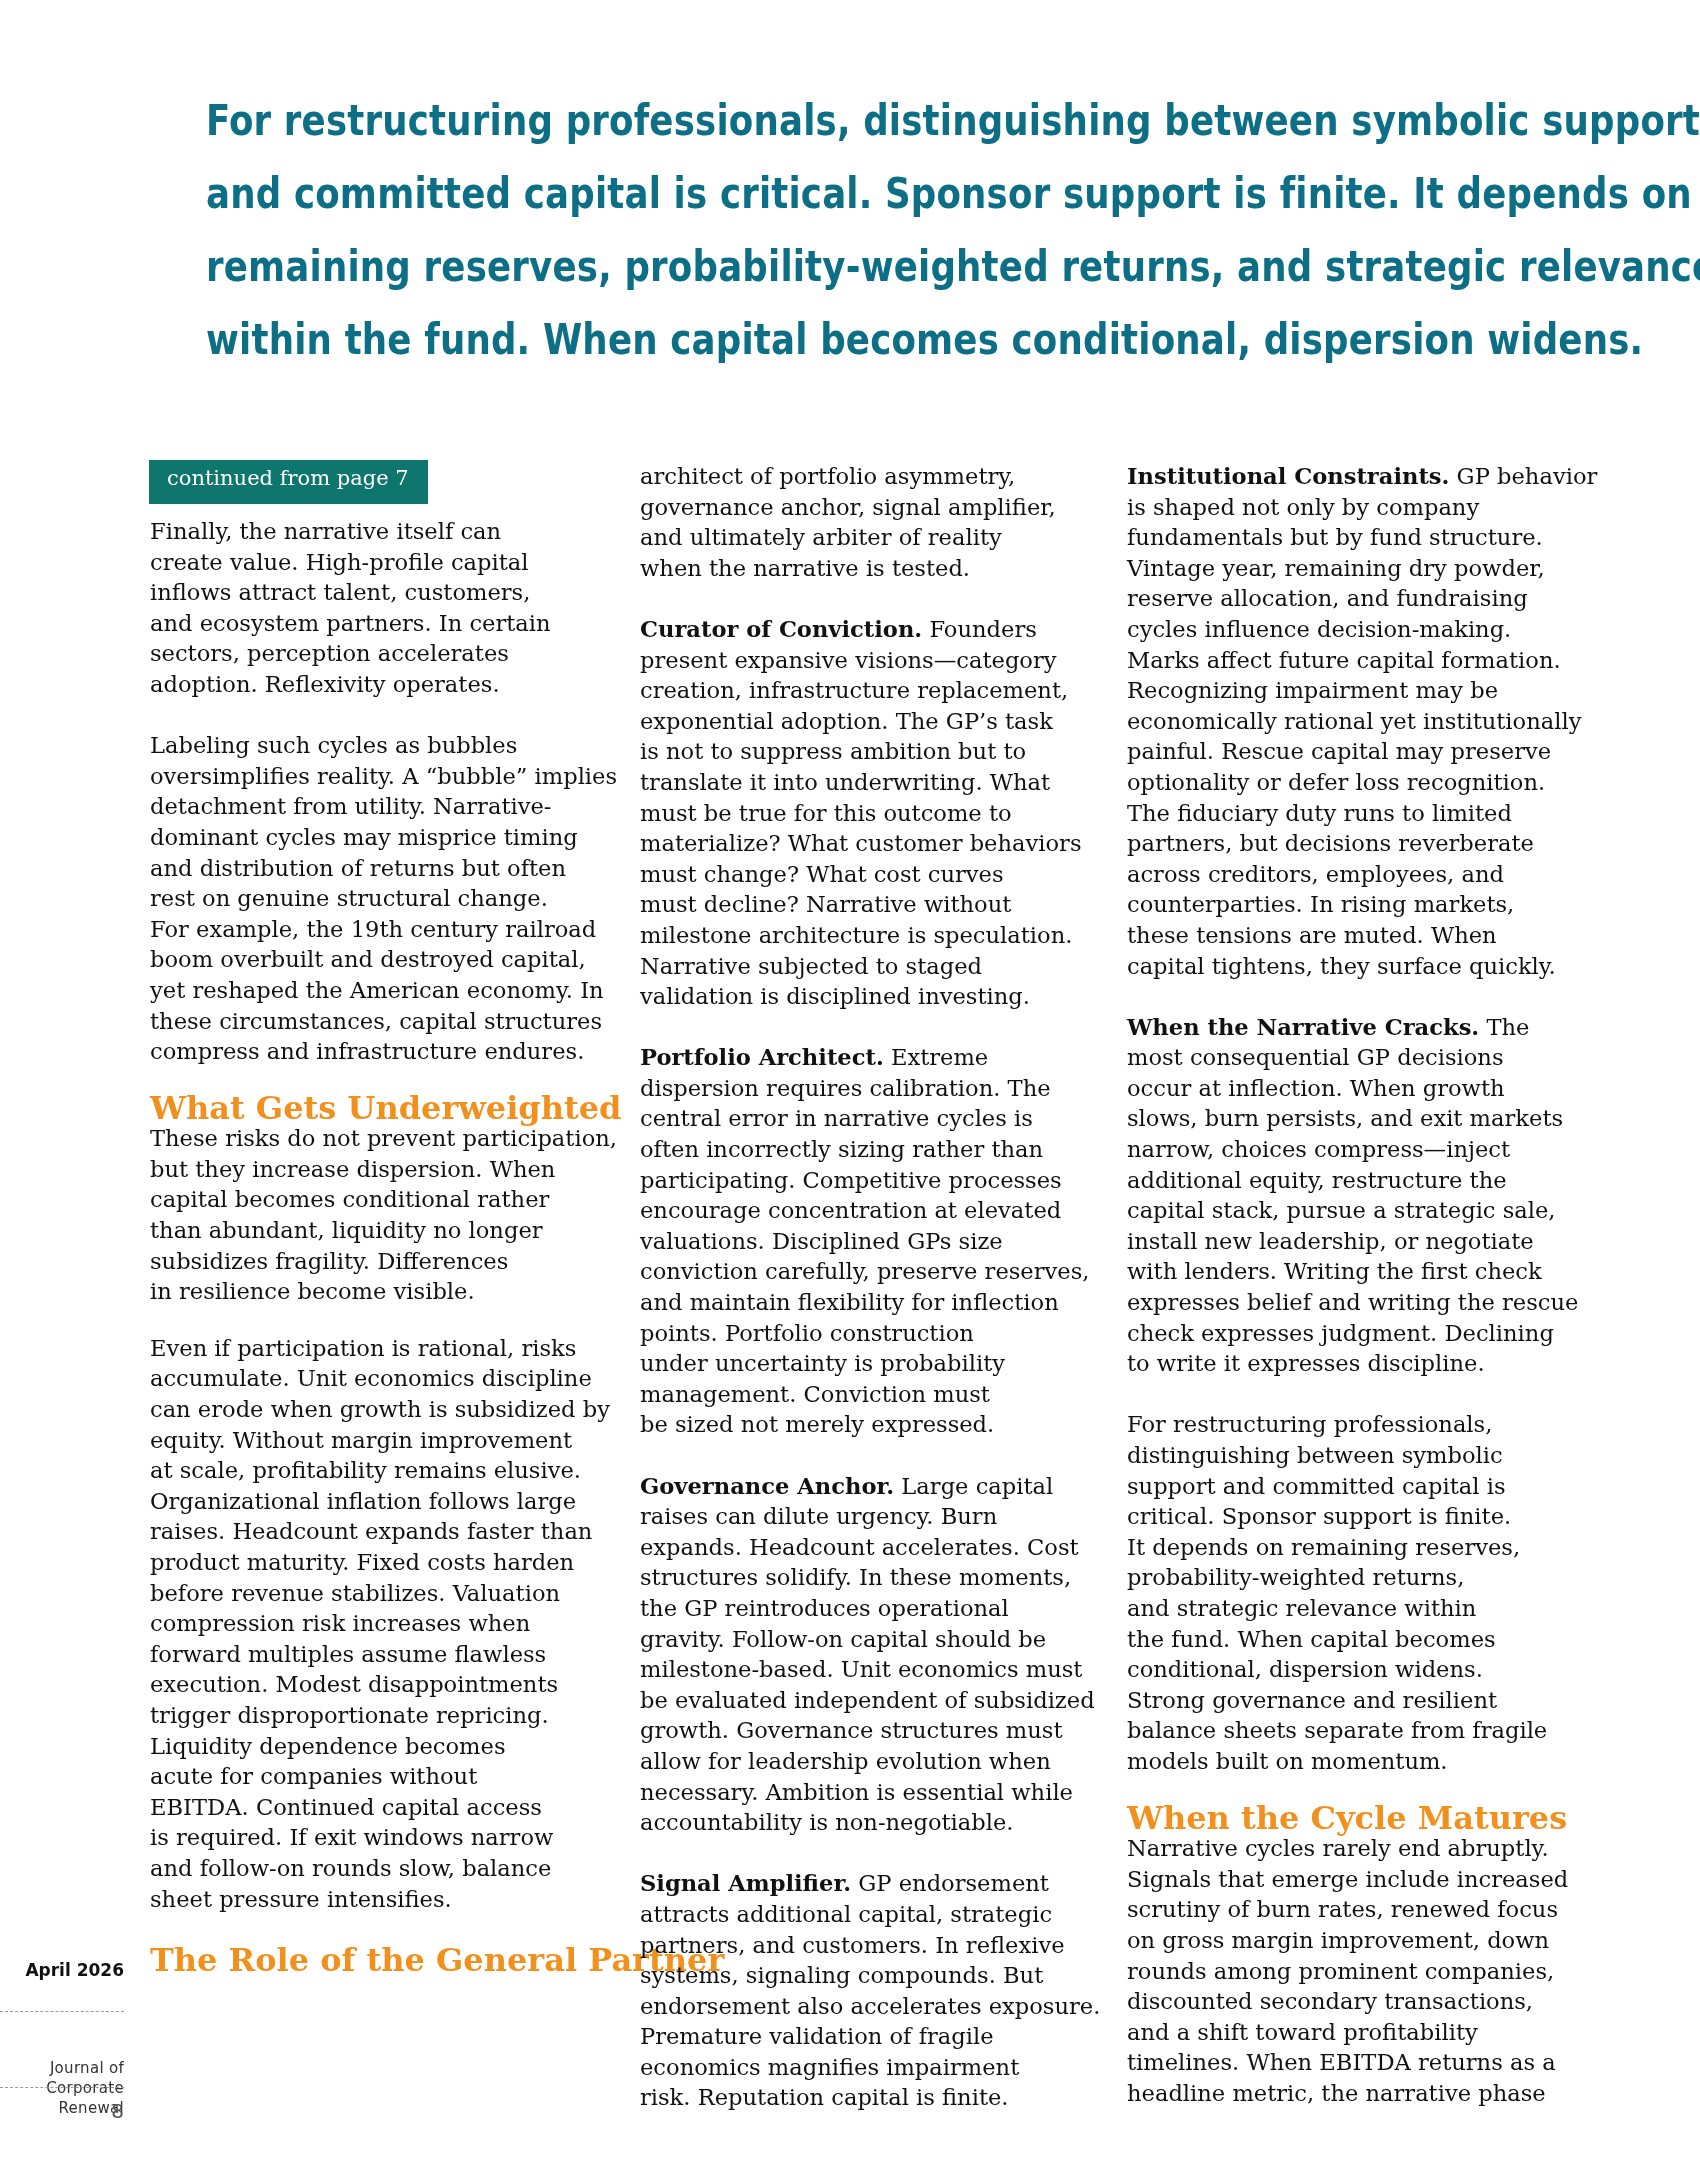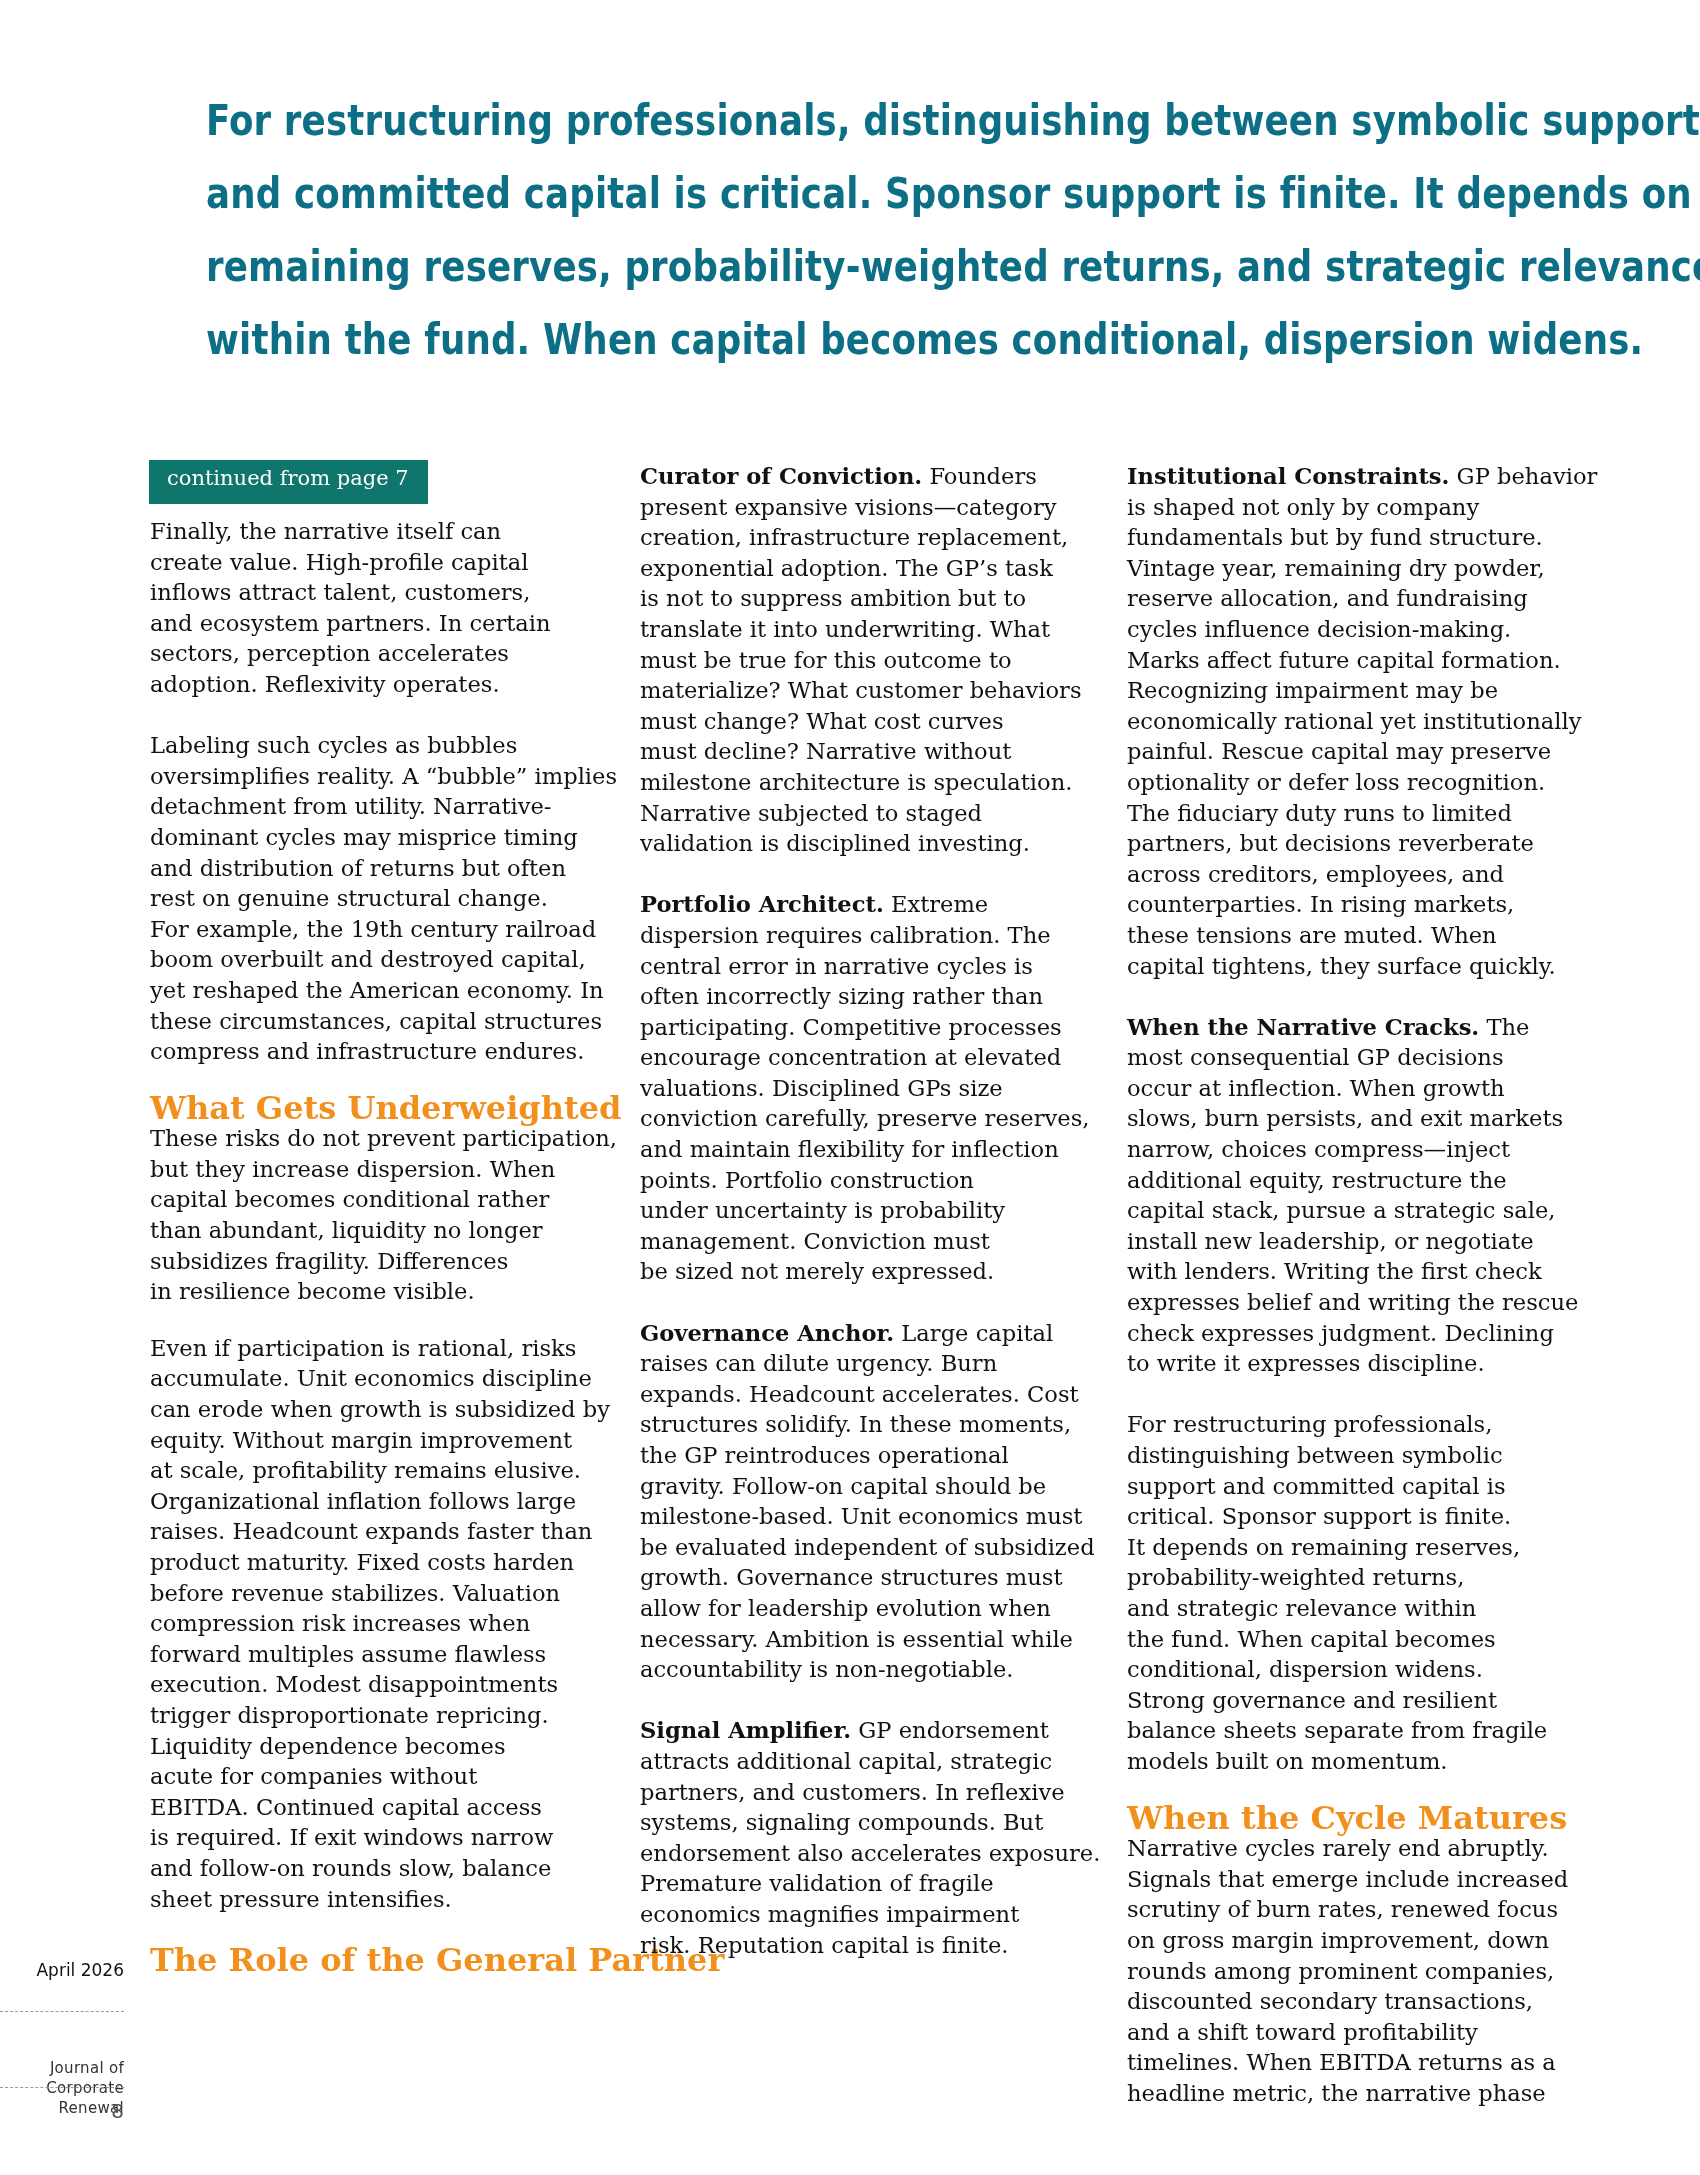--- a/index.html
+++ b/index.html
@@ -29,21 +29,21 @@
     .line { display: block; white-space: nowrap; }
     .para { margin-bottom: 30.6px; }
     .para.tight { margin-bottom: 26px; }
     .heading {
       color: #f2901e; font-weight: bold; font-size: 32px; line-height: 30.6px;
       white-space: nowrap;
     }
     .lead { font-weight: bold; }
 
     .sidebar { position: absolute; left: 0; width: 124px; text-align: right; font-family: "DejaVu Sans", "Liberation Sans", sans-serif; }
-    .issue-date { top: 1960px; font-weight: normal; font-size: 17px; line-height: 20px; right: auto; }
+    .issue-date { top: 1960px; font-weight: bold; font-size: 17px; line-height: 20px; right: auto; }
     .divider { position: absolute; left: 0; width: 124px; border-top: 1px dashed #9a9a9a; }
     .divider.d1 { top: 2011px; }
     .divider.d2 { top: 2087px; }
     .journal-name { top: 2024px; font-size: 15px; line-height: 20px; color: #333333; letter-spacing: 0.3px; margin-top: 34px; }
     .page-number { top: 2098px; font-size: 20px; line-height: 26px; color: #555555; }
   </style>
 </head>
 <body>
 
 <div class="pullquote">
@@ -104,20 +104,26 @@
       <span class="line">EBITDA. Continued capital access</span>
       <span class="line">is required. If exit windows narrow</span>
       <span class="line">and follow-on rounds slow, balance</span>
       <span class="line">sheet pressure intensifies.</span>
     </div>
   <div class="heading">The Role of the General Partner</div>
 </div>
 
 <div class="col col2">
   <div class="para">
+      <span class="line">architect of portfolio asymmetry,</span>
+      <span class="line">governance anchor, signal amplifier,</span>
+      <span class="line">and ultimately arbiter of reality</span>
+      <span class="line">when the narrative is tested.</span>
+    </div>
+  <div class="para">
       <span class="line"><span class="lead">Curator of Conviction.</span><span> Founders</span></span>
       <span class="line">present expansive visions—category</span>
       <span class="line">creation, infrastructure replacement,</span>
       <span class="line">exponential adoption. The GP’s task</span>
       <span class="line">is not to suppress ambition but to</span>
       <span class="line">translate it into underwriting. What</span>
       <span class="line">must be true for this outcome to</span>
       <span class="line">materialize? What customer behaviors</span>
       <span class="line">must change? What cost curves</span>
       <span class="line">must decline? Narrative without</span>

